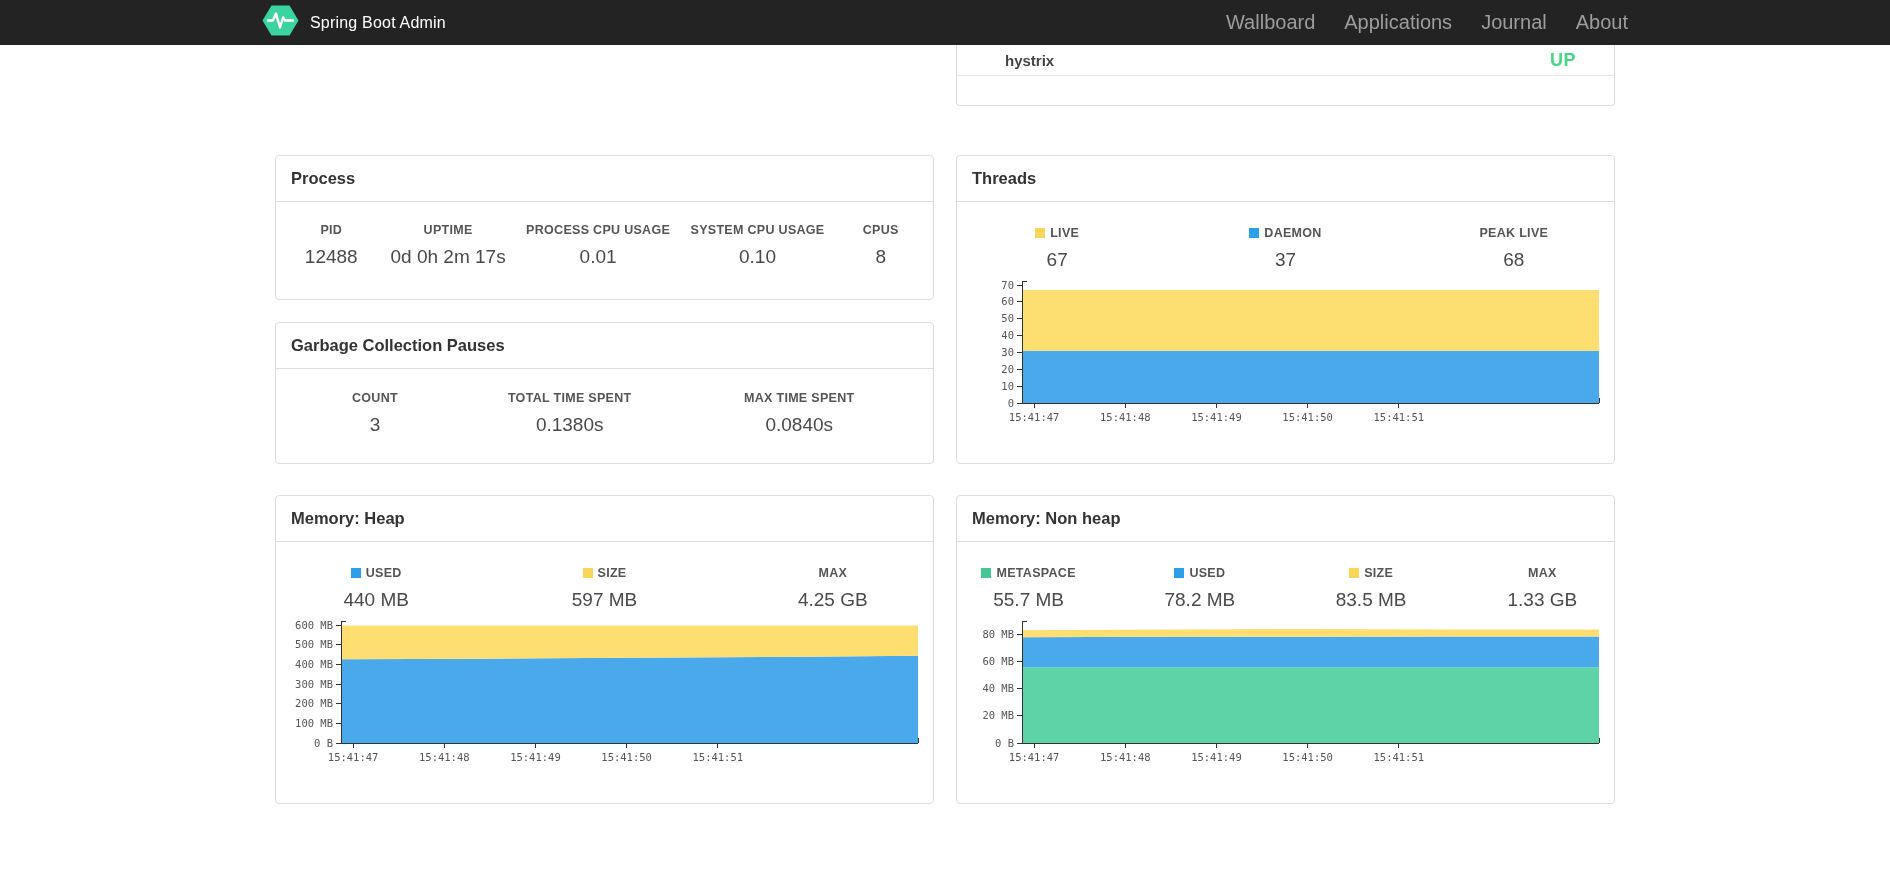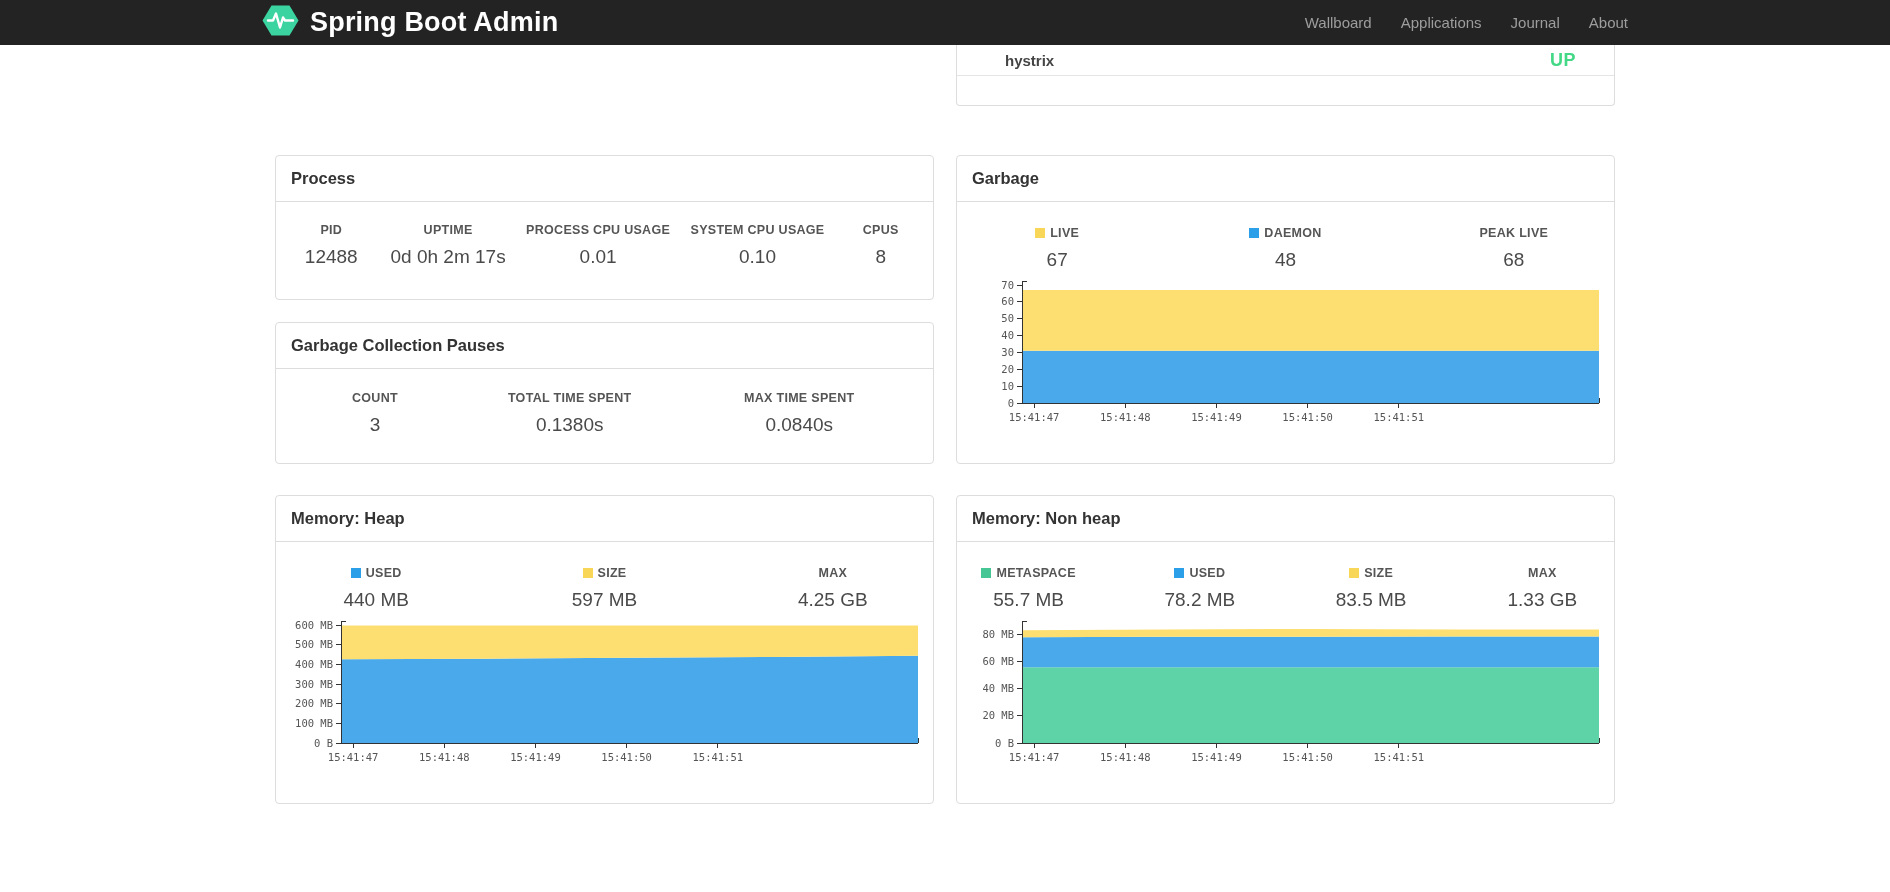--- a/index.html
+++ b/index.html
@@ -5,23 +5,23 @@
   * { box-sizing: border-box; }
   html,body { margin:0; padding:0; }
   body {
     width:1890px; height:892px; overflow:hidden; background:#ffffff;
     font-family:"Liberation Sans", sans-serif;
   }
   
   .navbar { position:absolute; top:0; left:0; width:1890px; height:45px; background:#232323; z-index:20; }
   .navbar-inner { width:1366px; height:100%; margin:0 auto; display:flex; align-items:center; }
   .brand { display:flex; align-items:center; gap:11px; cursor:pointer; }
-  .brand-title { color:#ffffff; font-size:27px; font-weight:bold; letter-spacing:0.2px; }
+  .brand-title { color:#ffffff; font-size:16px; font-weight:normal; letter-spacing:0.2px; }
   .nav-links { margin-left:auto; display:flex; align-items:center; }
-  .nav-link { color:#9d9d9d; font-size:15px; margin-left:29px; cursor:pointer; }
+  .nav-link { color:#9d9d9d; font-size:20px; margin-left:29px; cursor:pointer; }
 
   
   .container { position:absolute; top:45px; left:275px; width:1340px; }
   .row { display:flex; gap:22px; }
   .row-top { margin-bottom:49px;align-items:center; }
   .row-mid { margin-bottom:31px; }
   .col { width:659px; flex:0 0 659px; }
 
   
   .panel { background:#fff; border:1px solid #ddd; border-radius:4px; }
@@ -132,29 +132,29 @@
           <div class="stat g41">
             <div class="stat-label">MAX TIME SPENT</div>
             <div class="stat-value">0.0840s</div>
           </div>
         </div>
       </div>
     </div>
 
     <div class="col">
       <div class="panel panel-tall">
-        <div class="panel-heading">Garbage</div>
+        <div class="panel-heading">Threads</div>
         <div class="stats legend-stats eq3">
           <div class="stat">
             <div class="stat-label"><span class="swatch" style="background: rgb(248, 214, 88);"></span><span>LIVE</span></div>
             <div class="stat-value">67</div>
           </div>
           <div class="stat">
             <div class="stat-label"><span class="swatch" style="background: rgb(43, 159, 232);"></span><span>DAEMON</span></div>
-            <div class="stat-value">48</div>
+            <div class="stat-value">37</div>
           </div>
           <div class="stat">
             <div class="stat-label"><span>PEAK LIVE</span></div>
             <div class="stat-value">68</div>
           </div>
         </div>
         <svg class="chart" width="629" height="150" viewBox="0 0 629 150">
             <polygon points="50,71.74285714285715 194.25,71.74285714285715 338.5,71.74285714285715 482.75,71.74285714285715 627,71.74285714285715 627,124 482.75,124 338.5,124 194.25,124 50,124" fill="#4aa9ea"></polygon>
             <polygon points="50,11.05714285714285 194.25,11.05714285714285 338.5,11.05714285714285 482.75,11.05714285714285 627,11.05714285714285 627,71.74285714285715 482.75,71.74285714285715 338.5,71.74285714285715 194.25,71.74285714285715 50,71.74285714285715" fill="#fcdf70"></polygon>
             <line x1="50" y1="2" x2="50" y2="124" stroke="#333" stroke-width="1" shape-rendering="crispEdges"></line>

